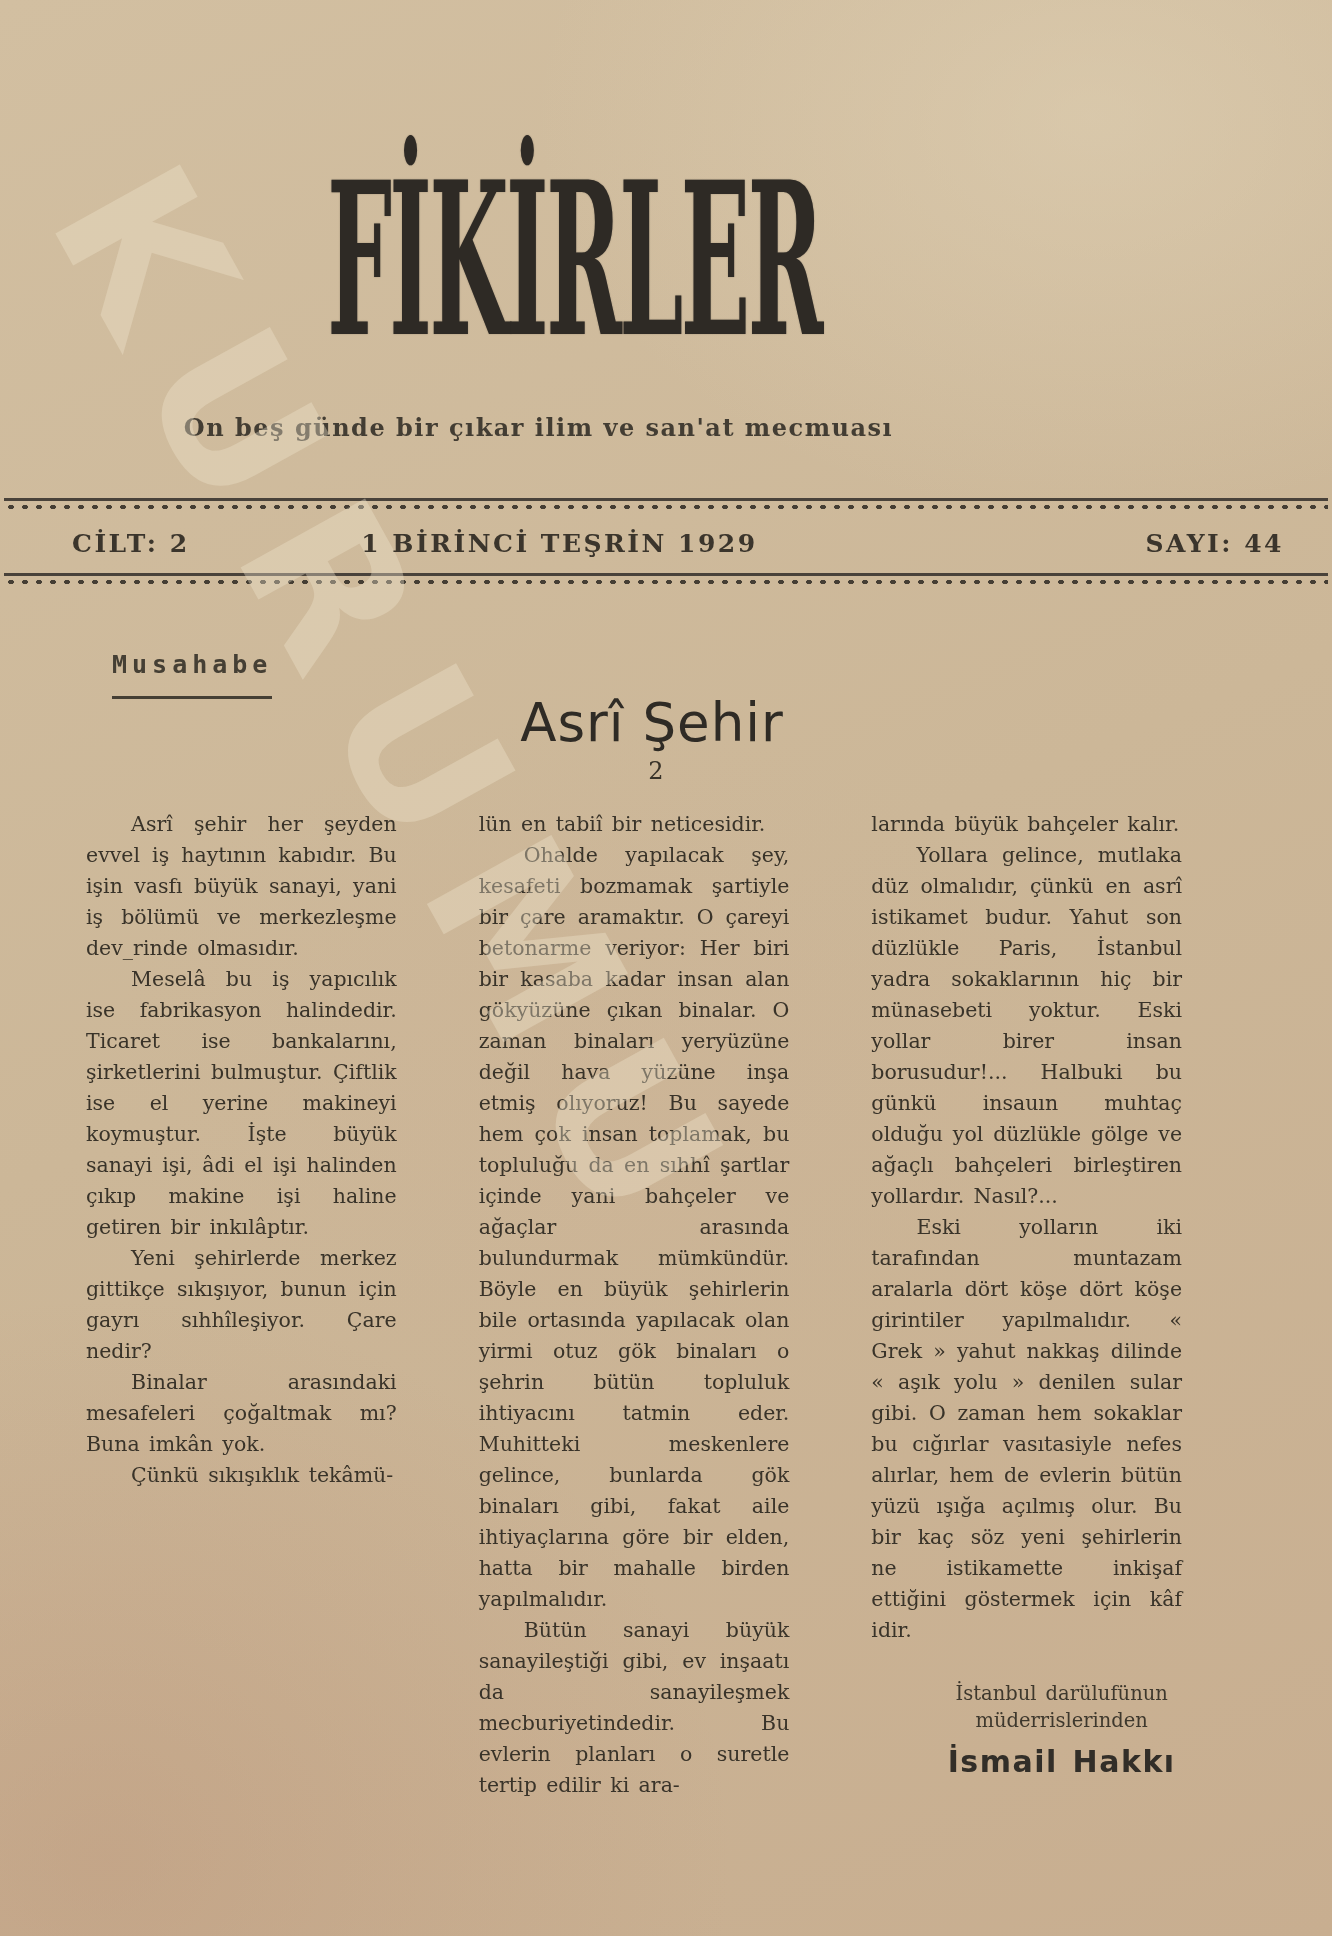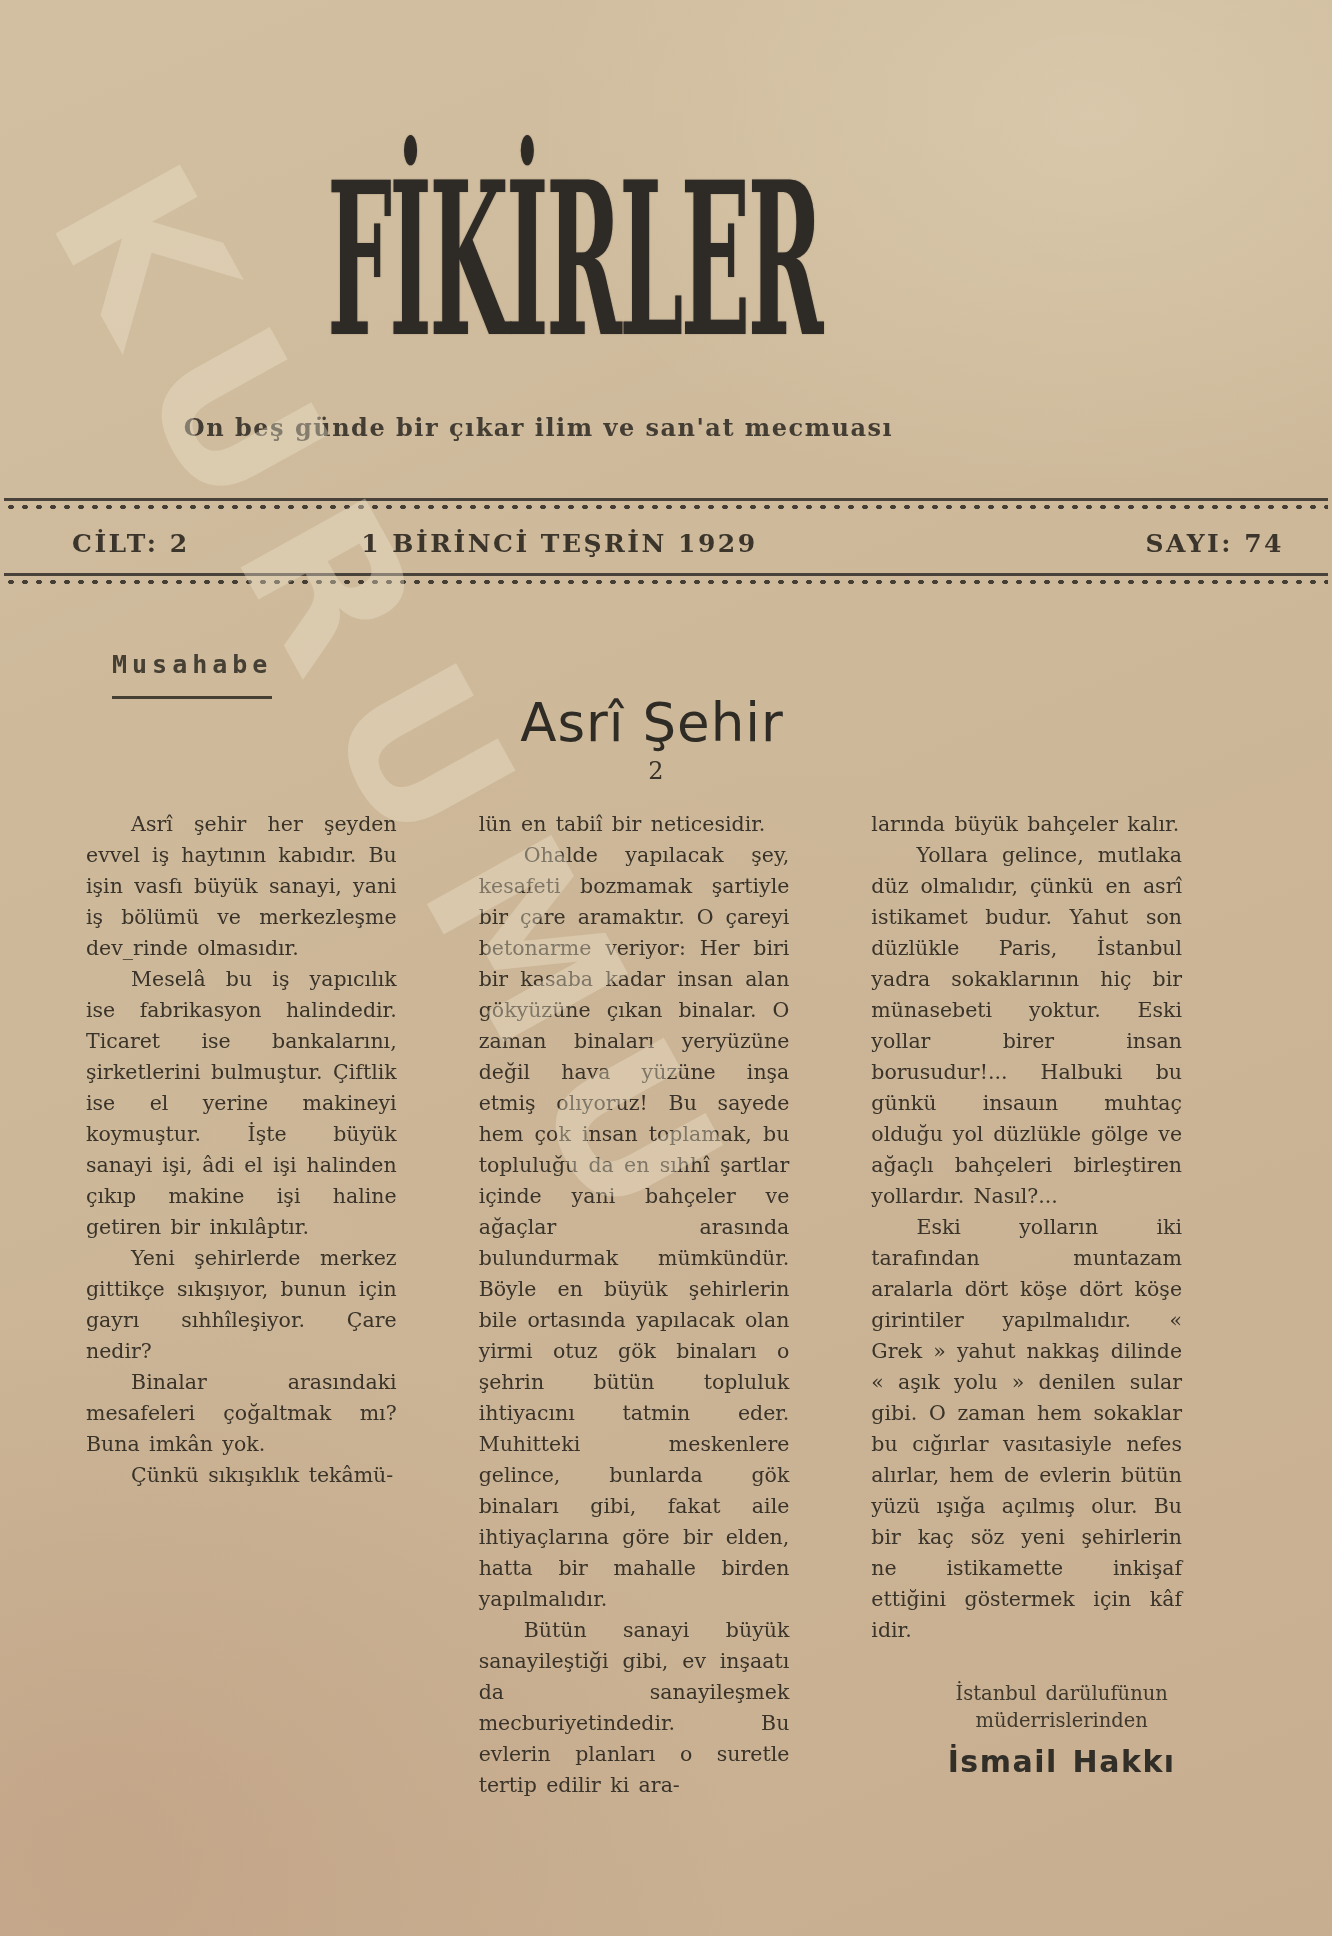--- a/index.html
+++ b/index.html
@@ -155,21 +155,21 @@
     <h1 class="masthead">FİKİRLER</h1>
   </div>
 
   <div class="subtitle">On beş günde bir çıkar ilim ve san'at mecmuası</div>
 
   <div class="issue-bar">
     <div class="deco"></div>
     <div class="issue-row">
       <span class="issue-vol">CİLT: 2</span>
       <span class="issue-date">1 BİRİNCİ TEŞRİN 1929</span>
-      <span class="issue-num">SAYI: 74</span>
+      <span class="issue-num">SAYI: 44</span>
     </div>
     <div class="deco"></div>
   </div>
 
   <div class="section-label-row">
     <span class="section-label">Musahabe</span>
   </div>
 
   <h2 class="article-title">Asrî Şehir</h2>
   <div class="article-part">2</div>

